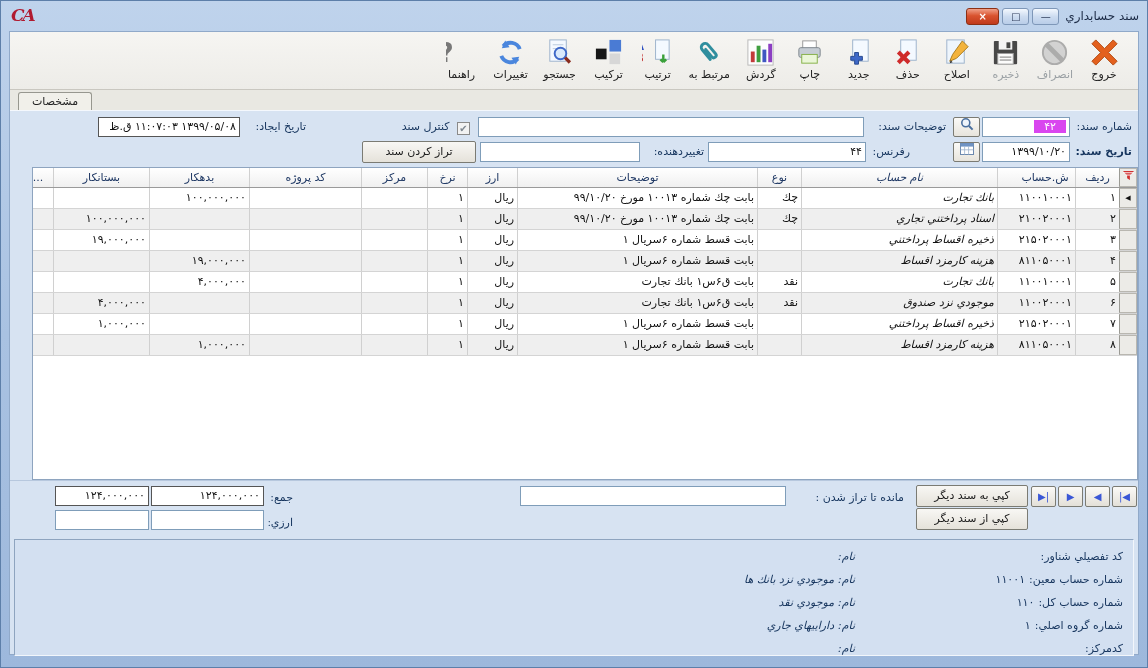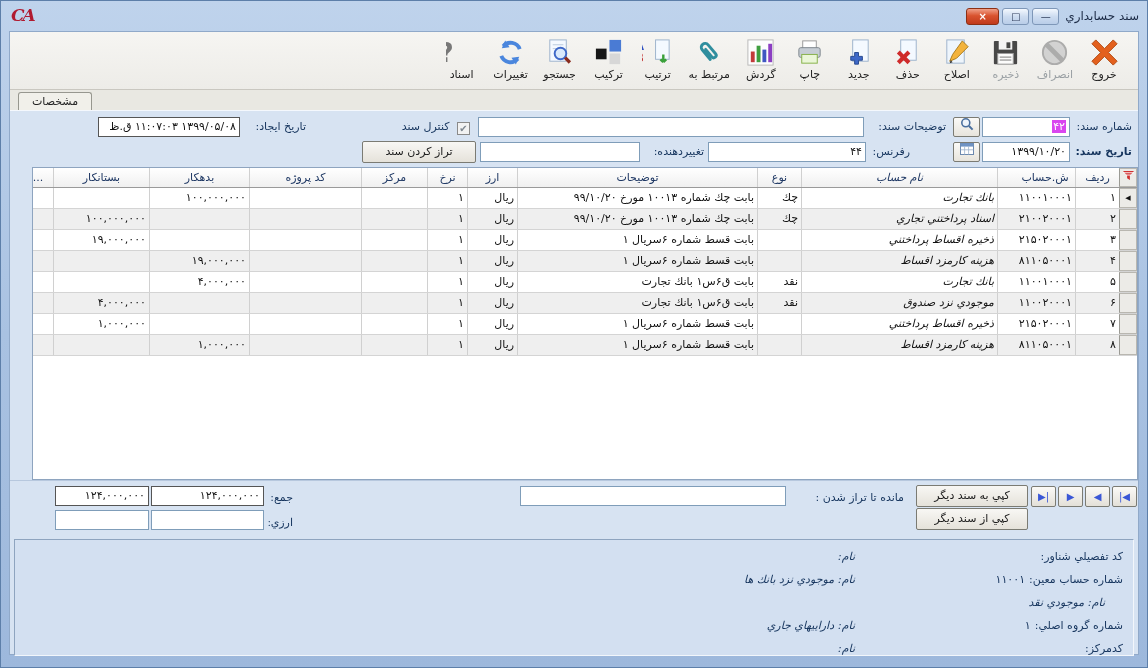--- a/index.html
+++ b/index.html
@@ -32,21 +32,21 @@
   .tb-btn[data-enabled="false"] .tb-ico { filter:grayscale(60%); opacity:.8; }
   
   .tabstrip { position:absolute; top:58px; left:0; right:0; height:20px; background:#e9e8e2;padding-left:31px; }
   .tab { position:absolute; right:auto; left:8px; bottom:0; padding:2px 13px 2px 13px; background:#f1f0ea;
     border:1px solid #97978f; border-bottom:none; border-radius:3px 3px 0 0; font-size:11px; color:#222; }
   
   .formpanel { position:absolute; top:78px; left:0; right:0; height:57px; background:#d7e3f2; border-top:1px solid #f4f8fd; }
   .f-item { position:absolute; height:20px; line-height:18px; white-space:nowrap; }
   .f-label { color:#16355e; }
   .input, .box { background:#fff; border:1px solid #7f9db9; height:20px; line-height:18px; padding:0 3px; overflow:hidden; }
-  .sel { background:#d946ef; color:#fff; padding:0 1px;text-align:center; }
+  .sel { background:#d946ef; color:#fff; padding:0 10px;text-align:center; }
   .sqbtn { width:27px; height:20px; border:1px solid #7b7b73; border-radius:2px;
     background:linear-gradient(180deg,#fbfaf7,#e7e4dc); display:flex; align-items:center; justify-content:center; }
   .sqbtn svg { width:16px; height:16px; }
   .pushbtn { border:1px solid #7b7b73; border-radius:2px; background:linear-gradient(180deg,#f8f7f4,#e5e2da);
     text-align:center; color:#1a1a1a; height:22px; line-height:20px; padding:0 6px; }
   .chk { display:inline-block; width:13px; height:13px; background:#f2f2f2; border:1px solid #8a8a8a; vertical-align:-2px;
     line-height:11px; text-align:center; font-size:10px; color:#7e8790; }
   
   .tablezone { position:absolute; top:135px; left:0; right:0; height:313px; background:#d7e3f2; }
   .grid { position:absolute; top:0; right:0; width:1106px; height:313px; background:#fff; border:1px solid #8ea4bf; }
@@ -211,21 +211,21 @@
               <path d="M6.5 19.5A10 10 0 0 0 23.5 22.5" stroke="#4a86dd" stroke-width="4" fill="none"></path>
               <path d="M21.5 28.5l3.5-8-8 1z" fill="#4a86dd"></path>
             </svg></span>
           <span class="tb-lbl">تغييرات</span>
         </div>
 
         <div class="tb-btn" data-enabled="true">
           <span class="tb-ico"><svg viewBox="0 0 32 32">
               <text x="8" y="26" font-size="28" font-weight="bold" fill="#787878">?</text>
             </svg></span>
-          <span class="tb-lbl">اسناد</span>
+          <span class="tb-lbl">راهنما</span>
         </div>
 
     </div>
 
     <div class="tabstrip">
       <div class="tab">مشخصات</div>
     </div>
 
     <div class="formpanel">
       <div class="f-item f-label" style="top:7px; right:6px;">شماره سند:</div>
@@ -443,20 +443,21 @@
           <span class="info-right"><span>كد تفصيلي شناور:</span><span class="val"></span></span>
           <span class="info-left"><span>نام:</span><span class="val"></span></span>
         </div>
 
         <div class="info-row">
           <span class="info-right"><span>شماره حساب معين:</span><span class="val">۱۱۰۰۱</span></span>
           <span class="info-left"><span>نام:</span><span class="val">موجودي نزد بانك ها</span></span>
         </div>
 
         <div class="info-row">
+          <span class="info-right"><span>شماره حساب كل:</span><span class="val">۱۱۰</span></span>
           <span class="info-left"><span>نام:</span><span class="val">موجودي نقد</span></span>
         </div>
 
         <div class="info-row">
           <span class="info-right"><span>شماره گروه اصلي:</span><span class="val">۱</span></span>
           <span class="info-left"><span>نام:</span><span class="val">داراييهاي جاري</span></span>
         </div>
 
         <div class="info-row">
           <span class="info-right"><span>كدمركز:</span><span class="val"></span></span>

